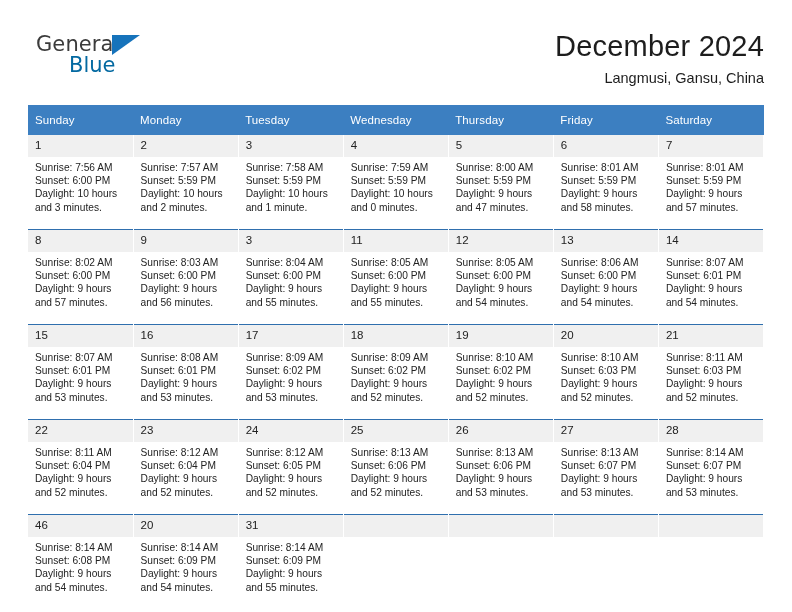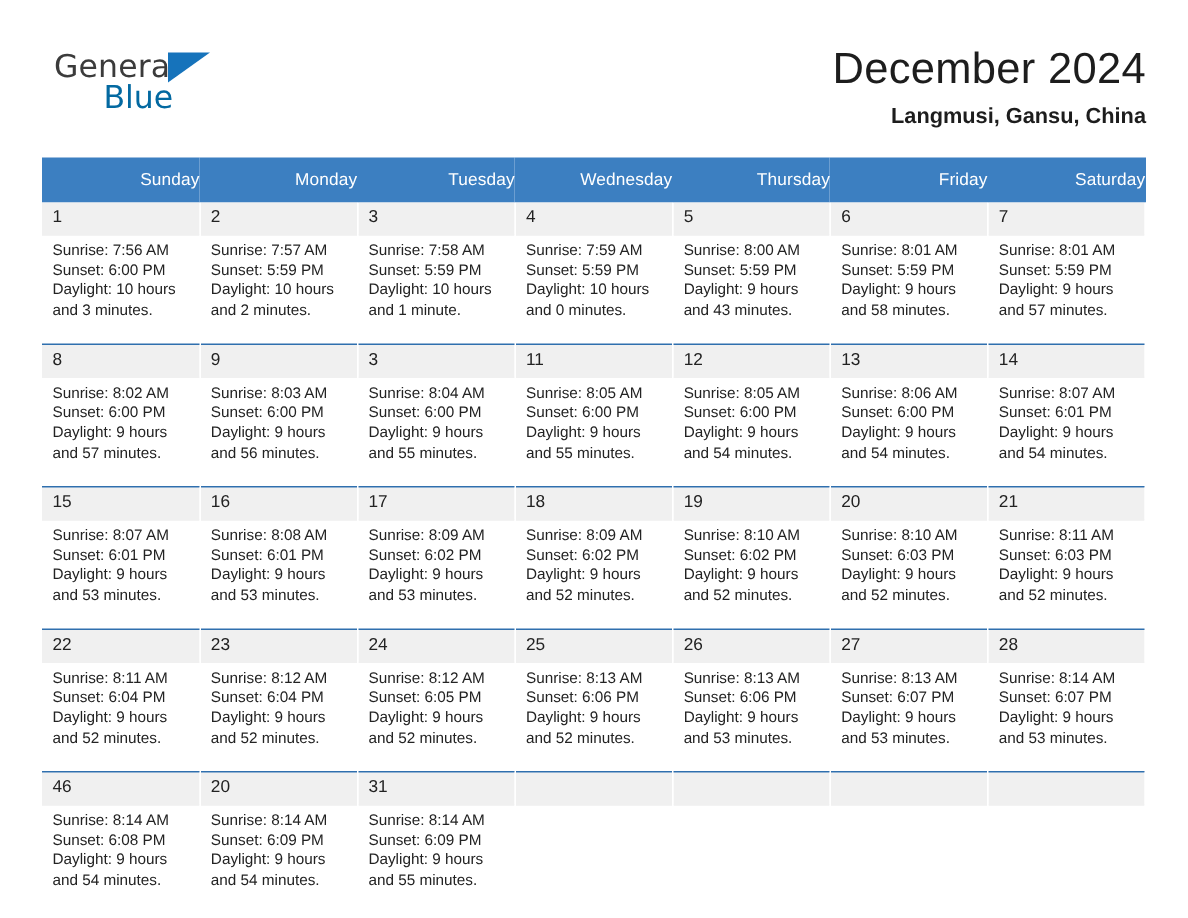--- a/index.html
+++ b/index.html
@@ -74,21 +74,21 @@
   .cal-title {
     font-size: 29px;
     font-weight: 400;
     color: #1d1d1d;
     line-height: 36px;
     letter-spacing: 0.2px;
     white-space: nowrap;
   }
   .cal-subtitle {
     font-size: 14.5px;
-    font-weight: 700;
+    font-weight: 400;
     color: #1d1d1d;
     line-height: 22px;
     margin-top: 3px;
     white-space: nowrap;
   }
 
   
   .calendar {
     position: absolute;
     left: 28px;
@@ -98,21 +98,21 @@
   .cal-table {
     width: 736px;
     border-collapse: collapse;
     table-layout: fixed;
   }
   .cal-table th {
     background: #3c7fc1;
     color: #ffffff;
     font-size: 11.5px;
     font-weight: 400;
-    text-align: right;
+    text-align: left;
     padding: 5px 0 5px 7px;
     height: 20px;
     letter-spacing: 0.1px;
   }
   .cal-table td {
     vertical-align: top;
     padding: 0;
     width: 105.1px;
     border-right: 1px solid #ffffff;
   }
@@ -218,21 +218,21 @@
                 <div>Daylight: 10 hours</div>
                 <div>and 0 minutes.</div>
               </div>
             </td>
             <td class="day-cell">
               <div class="daynum">5</div>
               <div class="dayinfo">
                 <div>Sunrise: 8:00 AM</div>
                 <div>Sunset: 5:59 PM</div>
                 <div>Daylight: 9 hours</div>
-                <div>and 43 minutes.</div>
+                <div>and 47 minutes.</div>
               </div>
             </td>
             <td class="day-cell">
               <div class="daynum">6</div>
               <div class="dayinfo">
                 <div>Sunrise: 8:01 AM</div>
                 <div>Sunset: 5:59 PM</div>
                 <div>Daylight: 9 hours</div>
                 <div>and 58 minutes.</div>
               </div>

